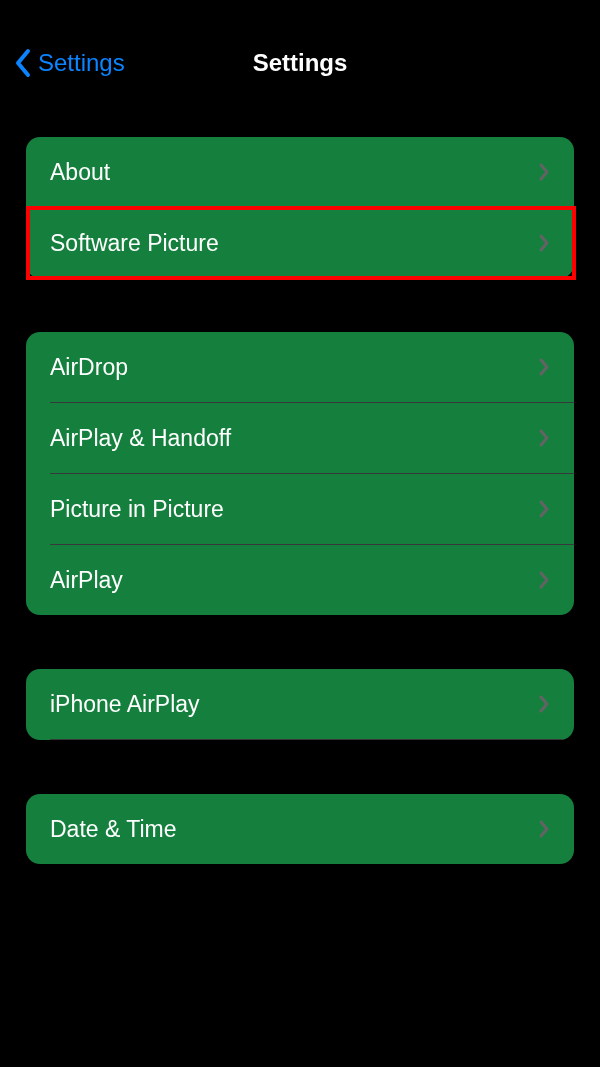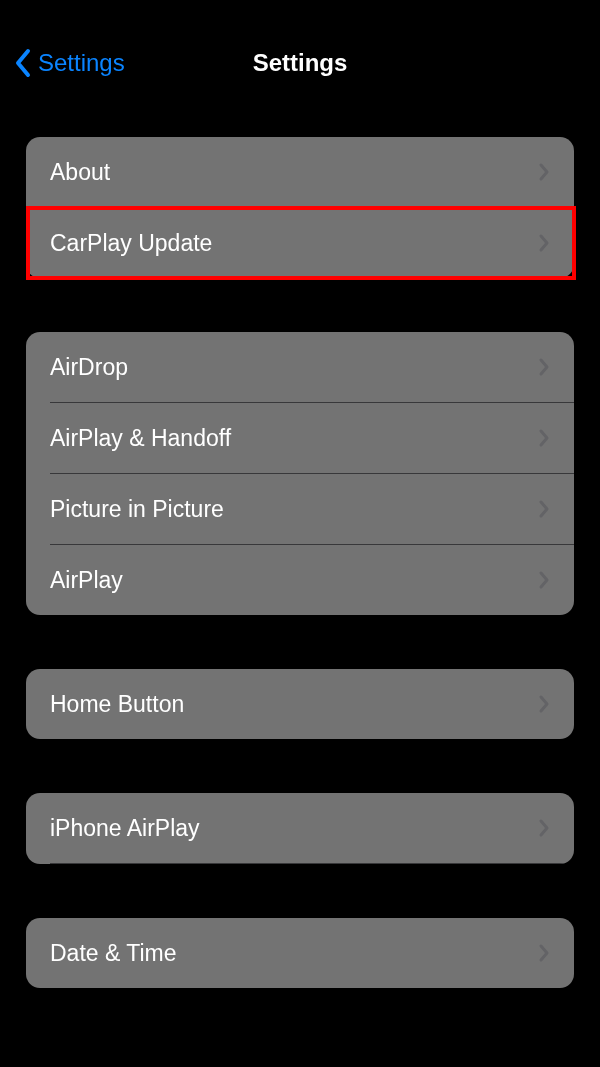--- a/index.html
+++ b/index.html
@@ -48,21 +48,21 @@
       transform: translateX(-50%);
       color: #ffffff;
       font-size: 24px;
       font-weight: 600;
     }
     .content {
       padding: 0 26px;
       padding-top: 37px;
     }
     .group {
-      background: #737373;
+      background: #15803d;
       border-radius: 14px;
       margin-bottom: 54px;
       overflow: hidden;
     }
     .row {
       display: flex;
       align-items: center;
       justify-content: space-between;
       padding: 0 24px;
       height: 70px;
@@ -119,21 +119,21 @@
 
   <div class="group">
     <div class="row">
       <span class="row-label">About</span>
       <svg class="row-chevron" viewBox="0 0 12 20">
           <path d="M3 3 L9 10 L3 17"></path>
         </svg>
     </div>
     <div class="separator"></div>
     <div class="row">
-      <span class="row-label">CarPlay Update</span>
+      <span class="row-label">Software Picture</span>
       <svg class="row-chevron" viewBox="0 0 12 20">
           <path d="M3 3 L9 10 L3 17"></path>
         </svg>
     </div>
   </div>
 
   <div class="group">
     <div class="row">
       <span class="row-label">AirDrop</span>
       <svg class="row-chevron" viewBox="0 0 12 20">
@@ -156,28 +156,20 @@
     </div>
     <div class="separator"></div>
     <div class="row">
       <span class="row-label">AirPlay</span>
       <svg class="row-chevron" viewBox="0 0 12 20">
           <path d="M3 3 L9 10 L3 17"></path>
         </svg>
     </div>
   </div>
 
-  <div class="group">
-    <div class="row">
-      <span class="row-label">Home Button</span>
-      <svg class="row-chevron" viewBox="0 0 12 20">
-          <path d="M3 3 L9 10 L3 17"></path>
-        </svg>
-    </div>
-  </div>
 
   <div class="group">
     <div class="row">
       <span class="row-label">iPhone AirPlay</span>
       <svg class="row-chevron" viewBox="0 0 12 20">
           <path d="M3 3 L9 10 L3 17"></path>
         </svg>
     </div>
     <div class="separator"></div>
   </div>

